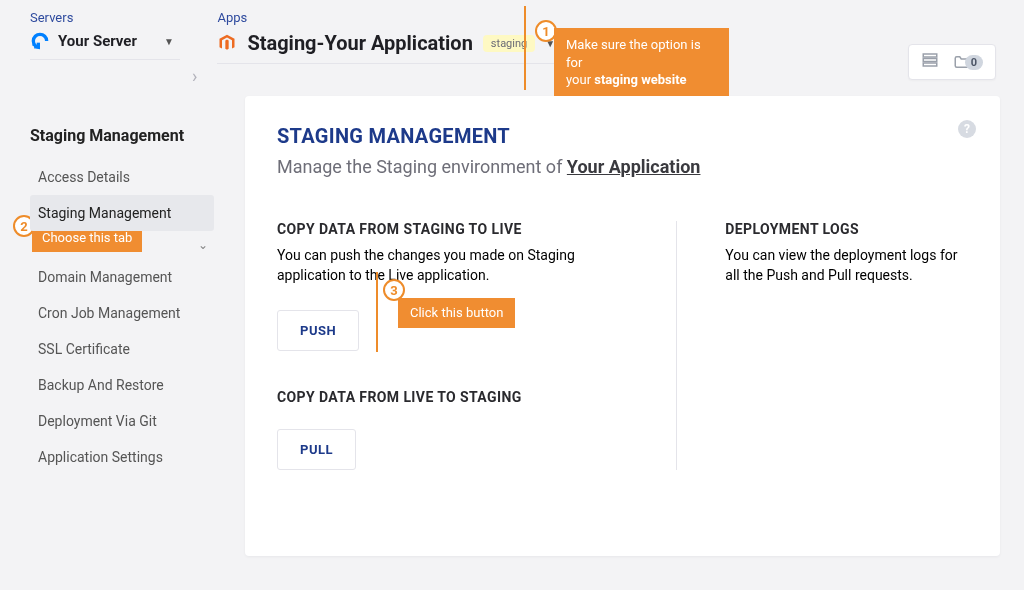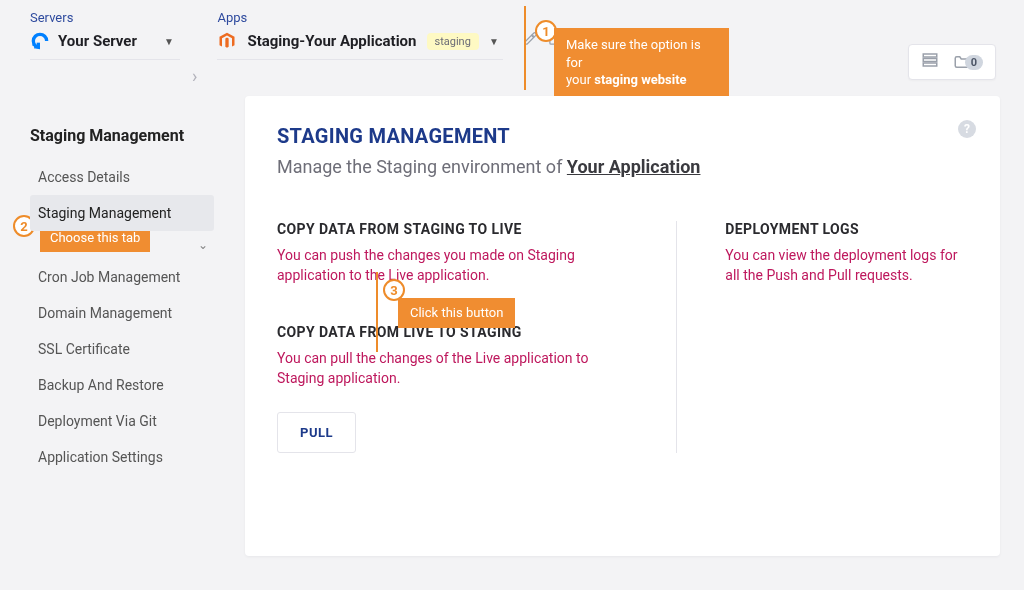--- a/index.html
+++ b/index.html
@@ -24,21 +24,21 @@
   .server-sel{display:flex;align-items:center;gap:8px;border-bottom:1px solid var(--border);padding:6px 6px 8px 0;min-width:150px;position:relative;}
   .server-sel .name{font-weight:700;font-size:15px;color:#1f1f24;}
   .caret{font-size:10px;color:#555;margin-left:auto;}
   .do-icon{width:20px;height:20px;display:inline-flex;align-items:center;justify-content:center;}
   .do-icon svg{width:20px;height:20px;}
   .chev{color:#b2b2bb;font-size:18px;margin:0 12px 4px 12px;align-self:flex-end;padding-bottom:6px;}
   .apps-col{margin-left:8px;}
   .app-sel{display:flex;align-items:center;gap:10px;border-bottom:1px solid var(--border);padding:6px 4px 8px 0;min-width:250px;position:relative;}
   .m-icon{width:20px;height:20px;display:inline-flex;}
   .m-icon svg{width:20px;height:20px;}
-  .app-name{font-weight:700;font-size:15px;color:#1f1f24;}
+  .app-name{font-weight:700;font-size:20px;color:#1f1f24;}
   .badge{background:#fef9c3;color:#6b6b76;font-size:11px;border-radius:4px;padding:2px 8px;}
   .app-tools{display:flex;align-items:center;gap:10px;margin-left:10px;color:#9aa0aa;align-self:flex-end;padding-bottom:10px;}
   .app-tools span{cursor:pointer;font-size:15px;}
   
   .marker-line{position:absolute;background:var(--orange);width:2px;}
   .topbar .marker-line{left:524px;top:6px;height:84px;}
   .num-circle{width:22px;height:22px;border:2px solid var(--orange);border-radius:50%;display:flex;align-items:center;justify-content:center;background:#fff;color:var(--orange);font-weight:700;font-size:13px;position:absolute;}
   .callout{position:absolute;background:var(--orange-bg);color:#fff;font-size:13px;padding:8px 16px 8px 12px;line-height:1.35;}
   .callout b{font-weight:700;}
   #call1{left:554px;top:28px;width:175px;}
@@ -51,32 +51,32 @@
   
   .layout{display:flex;align-items:flex-start;padding:0 24px 20px 30px;gap:31px;}
   .sidebar{width:184px;padding-top:30px;}
   .sb-title{font-weight:700;font-size:16px;color:#222;margin-bottom:14px;}
   .sb-item{font-size:14px;color:#555;padding:10px 8px;border-radius:3px;cursor:pointer;position:relative;}
   .sb-item.active{background:#e7e8ec;color:#222;}
   .sb-item .exp{position:absolute;right:6px;top:50%;transform:translateY(-50%);font-size:12px;color:#888;}
   .sb-sep{height:28px;position:relative;}
   
   #num2{left:13px;top:215px;}
-  #call2{left:40px;top:224px;padding:5px 10px;font-size:13px;}
+  #call2{left:32px;top:224px;padding:5px 10px;font-size:13px;}
   .content{flex:1;background:var(--panel);border-radius:4px;box-shadow:0 1px 3px rgba(10,10,30,0.05);padding:28px 32px 42px 32px;min-height:460px;position:relative;}
   .page-title{color:var(--blue2);font-size:20px;font-weight:700;letter-spacing:.3px;}
   .page-sub{color:#6e6e78;font-size:18px;margin-top:8px;}
   .page-sub a{color:#3a3a3f;text-decoration:underline;font-weight:700;}
   .help{position:absolute;right:24px;top:24px;width:18px;height:18px;border-radius:50%;background:#d7dbe2;color:#fff;font-size:12px;display:flex;align-items:center;justify-content:center;font-weight:700;}
   .cols{display:flex;gap:40px;margin-top:44px;}
   .col-l{width:52%;position:relative;padding-right:8px;}
   .col-r{flex:1;padding-left:8px;}
   .vsep{width:1px;background:var(--border);align-self:stretch;}
   .sec-h{font-size:14px;letter-spacing:.4px;font-weight:700;color:#2a2a2e;margin-bottom:8px;}
-  .sec-p{font-size:14px;color:#be185d;line-height:1.45;}
+  .sec-p{font-size:14px;color:#000000;line-height:1.45;}
   .btn{display:inline-flex;align-items:center;justify-content:center;border:1px solid var(--border);background:#fff;color:var(--blue2);font-weight:700;font-size:13px;letter-spacing:.5px;padding:12px 22px;border-radius:3px;cursor:pointer;}
   .btn-row{margin-top:24px;}
   .sec-block{margin-bottom:38px;}
   
   .c3-line{position:absolute;left:373px;top:286px;height:80px;width:2px;background:var(--orange);}
   #num3{left:380px;top:293px;}
   #call3{left:395px;top:312px;padding:6px 12px;font-size:13px;}
 </style>
 </head>
 <body>
@@ -160,44 +160,44 @@
 <div class="layout">
 
   <div class="sidebar">
     <div class="sb-title">Staging Management</div>
     <div class="sb-item">Access Details</div>
     <div class="sb-item active">
       <span>Staging Management</span>
       <span class="exp" style="top:calc(100% + 14px);">⌄</span>
     </div>
     <div class="sb-sep"></div>
+    <div class="sb-item">Domain Management</div>
     <div class="sb-item">Cron Job Management</div>
-    <div class="sb-item">Domain Management</div>
     <div class="sb-item">SSL Certificate</div>
     <div class="sb-item">Backup And Restore</div>
     <div class="sb-item">Deployment Via Git</div>
     <div class="sb-item">Application Settings</div>
   </div>
 
   <div class="content">
     <div class="help">?</div>
     <div class="page-title">STAGING MANAGEMENT</div>
     <div class="page-sub">
       <span>Manage the Staging environment of </span><a href="#">Your Application</a>
     </div>
 
     <div class="cols">
       <div class="col-l">
         <div class="sec-block">
           <div class="sec-h">COPY DATA FROM STAGING TO LIVE</div>
           <div class="sec-p">You can push the changes you made on Staging application to the Live application.</div>
+          <div class="btn-row"><button class="btn">PUSH</button></div>
         </div>
         <div class="sec-block" style="margin-bottom:0;">
           <div class="sec-h">COPY DATA FROM LIVE TO STAGING</div>
-          <div class="sec-p">You can pull the changes of the Live application to Staging application.</div>
           <div class="btn-row"><button class="btn">PULL</button></div>
         </div>
       </div>
       <div class="vsep"></div>
       <div class="col-r">
         <div class="sec-block">
           <div class="sec-h">DEPLOYMENT LOGS</div>
           <div class="sec-p">You can view the deployment logs for all the Push and Pull requests.</div>
         </div>
       </div>

